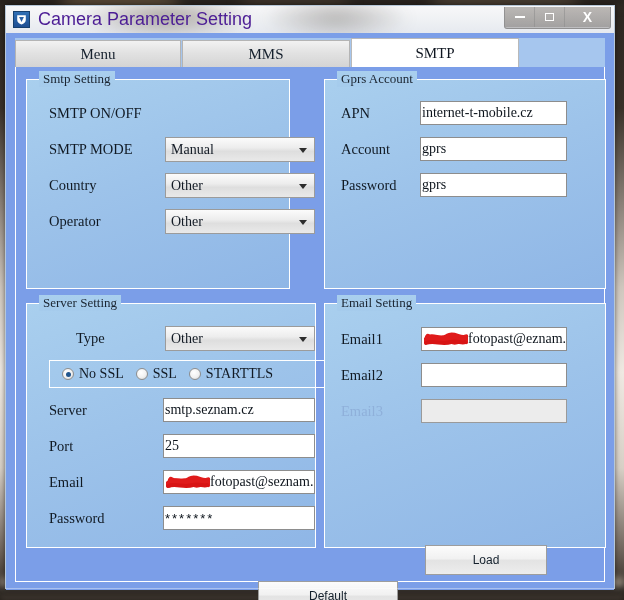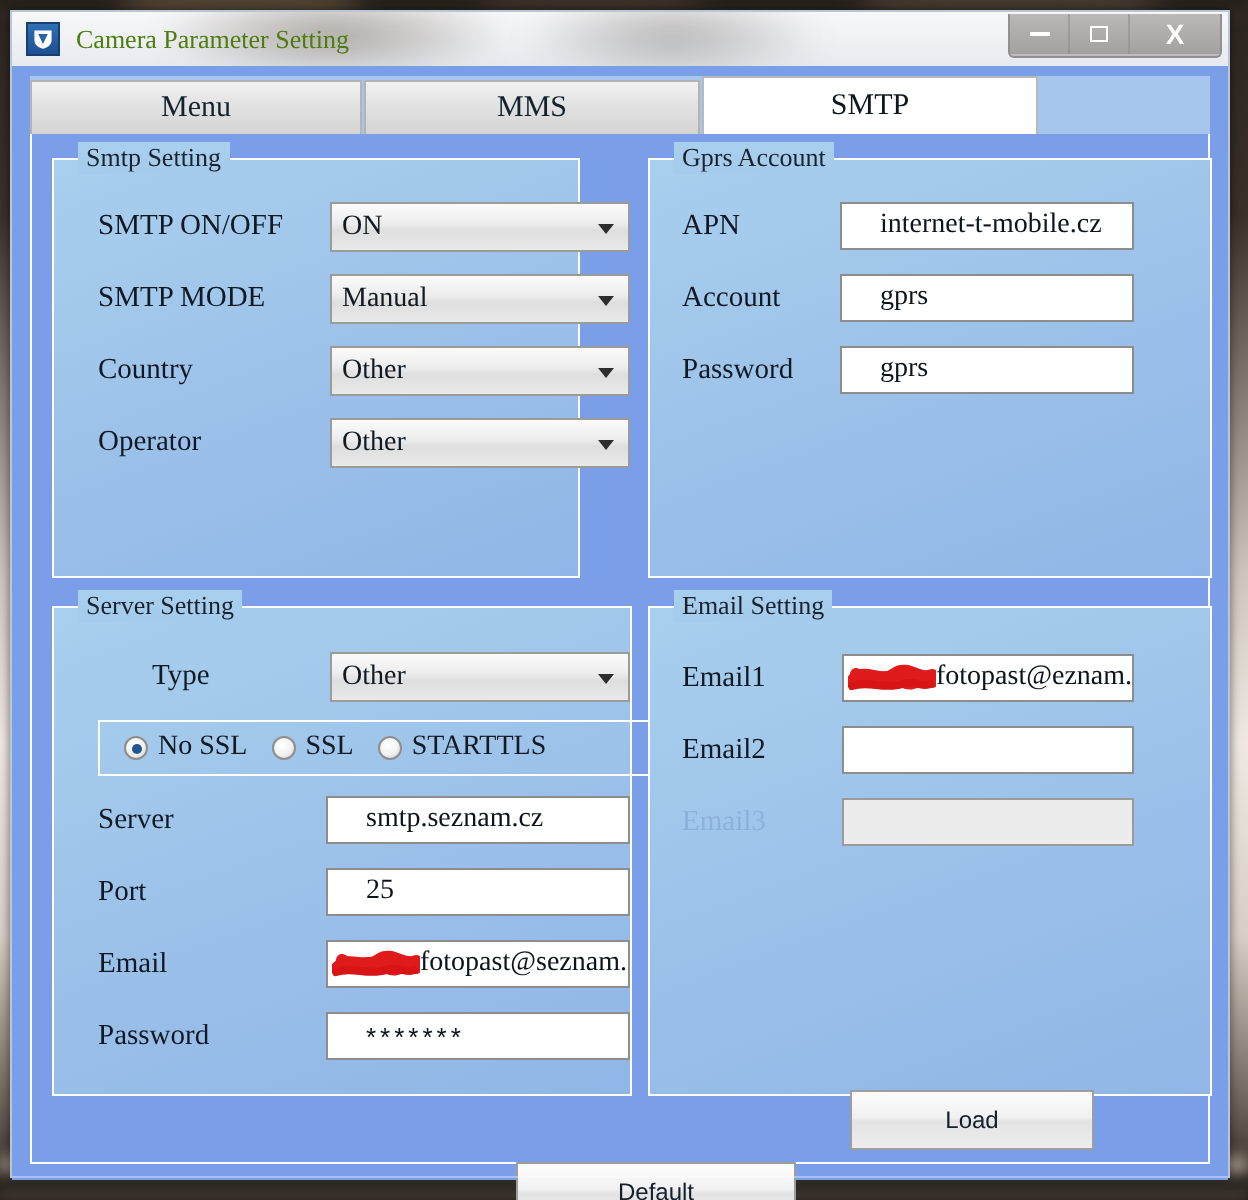--- a/index.html
+++ b/index.html
@@ -95,23 +95,23 @@
     display: flex;
     align-items: center;
     justify-content: center;
     flex: none;
   }
   .app-icon svg { display:block; }
 
   .title-text {
     position: relative;
     margin-left: 8px;
-    font-family: Liberation Serif, serif;
-    font-size: 13px;
-    color: #4d7c0f;
+    font-family: Liberation Sans, sans-serif;
+    font-size: 18px;
+    color: #4c1d95;
     white-space: nowrap;
   }
 
   .winbtns {
     position: absolute;
     right: 3px;
     top: 1px;
     display: flex;
     height: 21px;
     border: 1px solid rgba(120,120,120,.65);
@@ -262,21 +262,21 @@
 
   
   .tbox {
     position: absolute;
     height: 24px;
     background: #ffffff;
     border: 1px solid #8d8d8d;
     box-sizing: border-box;
     display: flex;
     align-items: center;
-    padding-left: 19px;
+    padding-left: 1px;
     font-family: "Liberation Serif", serif;
     font-size: 14px;
     color: #0d141c;
     overflow: hidden;
     white-space: nowrap;
   }
   .tbox.readonly { background: #ececec; border-color: #9a9a9a; }
   .tbox.pwd { font-family: "Liberation Sans", sans-serif; letter-spacing: 2px; font-size: 13px; }
 
   
@@ -408,24 +408,20 @@
         <div class="tab t3 active">SMTP</div>
       </div>
 
       <div class="tabpanel">
 
         <div class="groupbox" id="gb-smtp">
           <div class="gb-title">Smtp Setting</div>
 
           <div class="row" style="left:22px; top:25px;">
             <span class="lbl">SMTP ON/OFF</span>
-          </div>
-          <div class="combo" style="left:138px; top:21px; width:150px;">
-            <span>ON</span>
-            <span class="arrow"></span>
           </div>
 
           <div class="row" style="left:22px; top:61px;">
             <span class="lbl">SMTP MODE</span>
           </div>
           <div class="combo" style="left:138px; top:57px; width:150px;">
             <span>Manual</span>
             <span class="arrow"></span>
           </div>
 

